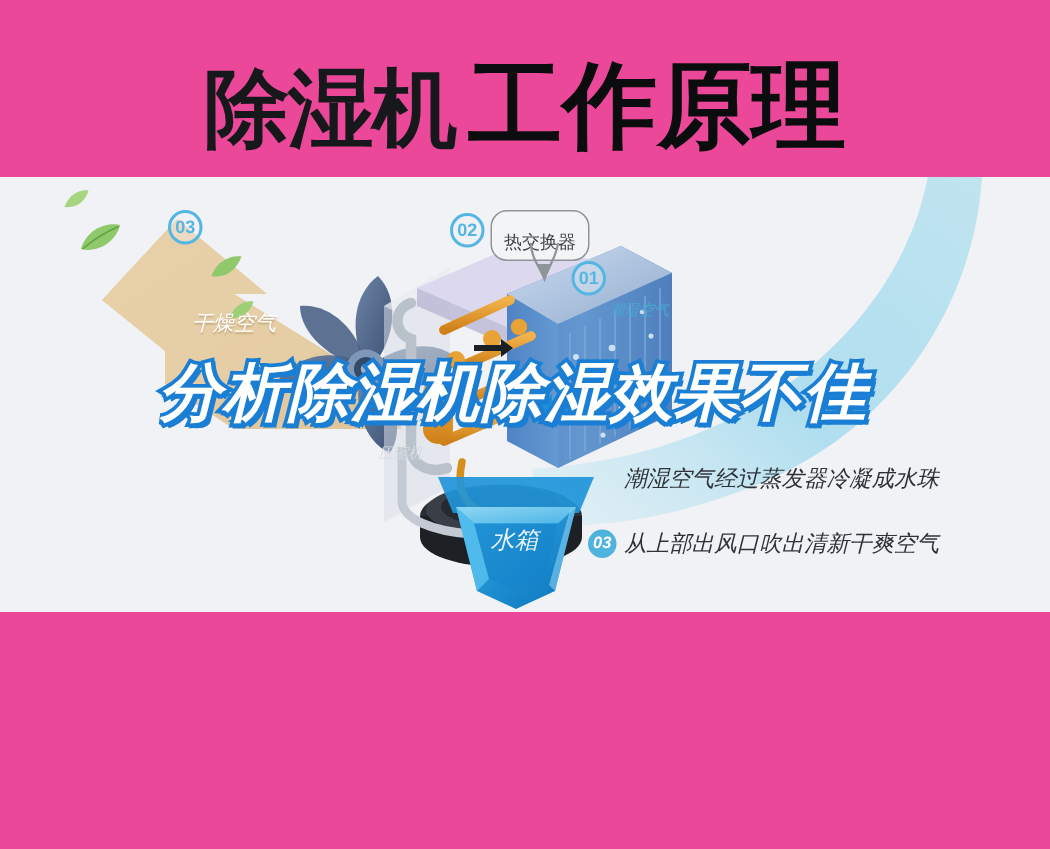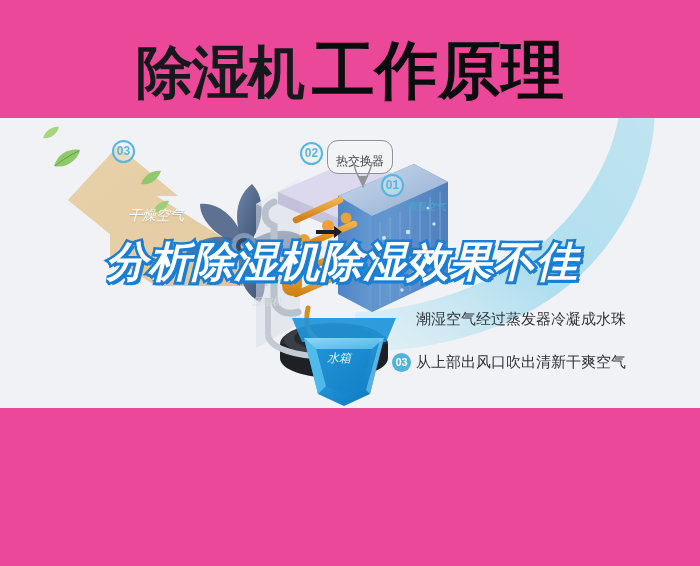--- a/index.html
+++ b/index.html
@@ -67,21 +67,21 @@
   .badge.b02{ left:300px; top:24px; }
   .badge.b01{ left:381px; top:56px; }
 
   
   .lbl{ position:absolute; white-space:nowrap;font-style:italic; }
   .lbl-dry{
     left:128px; top:89px; color:#ffffff; font-size:14px;
     text-shadow:0 1px 1px rgba(150,120,80,.45);
   }
   .lbl-wet{ left:406px; top:82px; color:#4aa8cf; font-size:10px;text-align:center; }
-  .lbl-tank{ left:327px; top:232px; color:#e8f4fb; font-size:12px; }
+  .lbl-tank{ left:327px; top:232px; color:#e8f4fb; font-size:16px; }
 
   
   .callout{
     position:absolute; left:327px; top:22px;
     padding:12px 8px 3px; border:1.5px solid #8f9499; border-radius:11px;
     background:#f3f4f6; color:#3f4449; font-size:12px; white-space:nowrap;
   }
   .callout-tail{
     position:absolute; left:352px; top:44px; width:22px; height:26px;
   }
@@ -98,21 +98,21 @@
     font-size:42px; font-weight:bold; font-style:italic;
     line-height:44px; letter-spacing:1px; color:#ffffff;
     -webkit-text-stroke:5px #1a7fd4;
     paint-order:stroke fill;
     text-shadow:
       3px 3px 0 #1a7fd4, -1px 3px 0 #1a7fd4, 3px -1px 0 #1a7fd4;
   }
   .overlay span{ display:block; }
 
   
-  .bullets{ position:absolute; left:392px; top:310px; width:300px; z-index:30; }
+  .bullets{ position:absolute; left:392px; top:310px; width:300px; z-index:30;font-style:italic; }
   .bullet{ display:flex; align-items:center; margin-bottom:24px; white-space:nowrap; }
   .bdot{
     width:19px; height:19px; border-radius:50%;
     background:#4eb3dd; color:#ffffff; font-size:11px; font-weight:bold;
     line-height:19px; text-align:center; flex:0 0 19px; margin-right:5px;
   }
   .btxt{ font-size:15px; color:#2e3338; }
   .bullet.hidden-dot .bdot{ visibility:hidden; }
 
   

